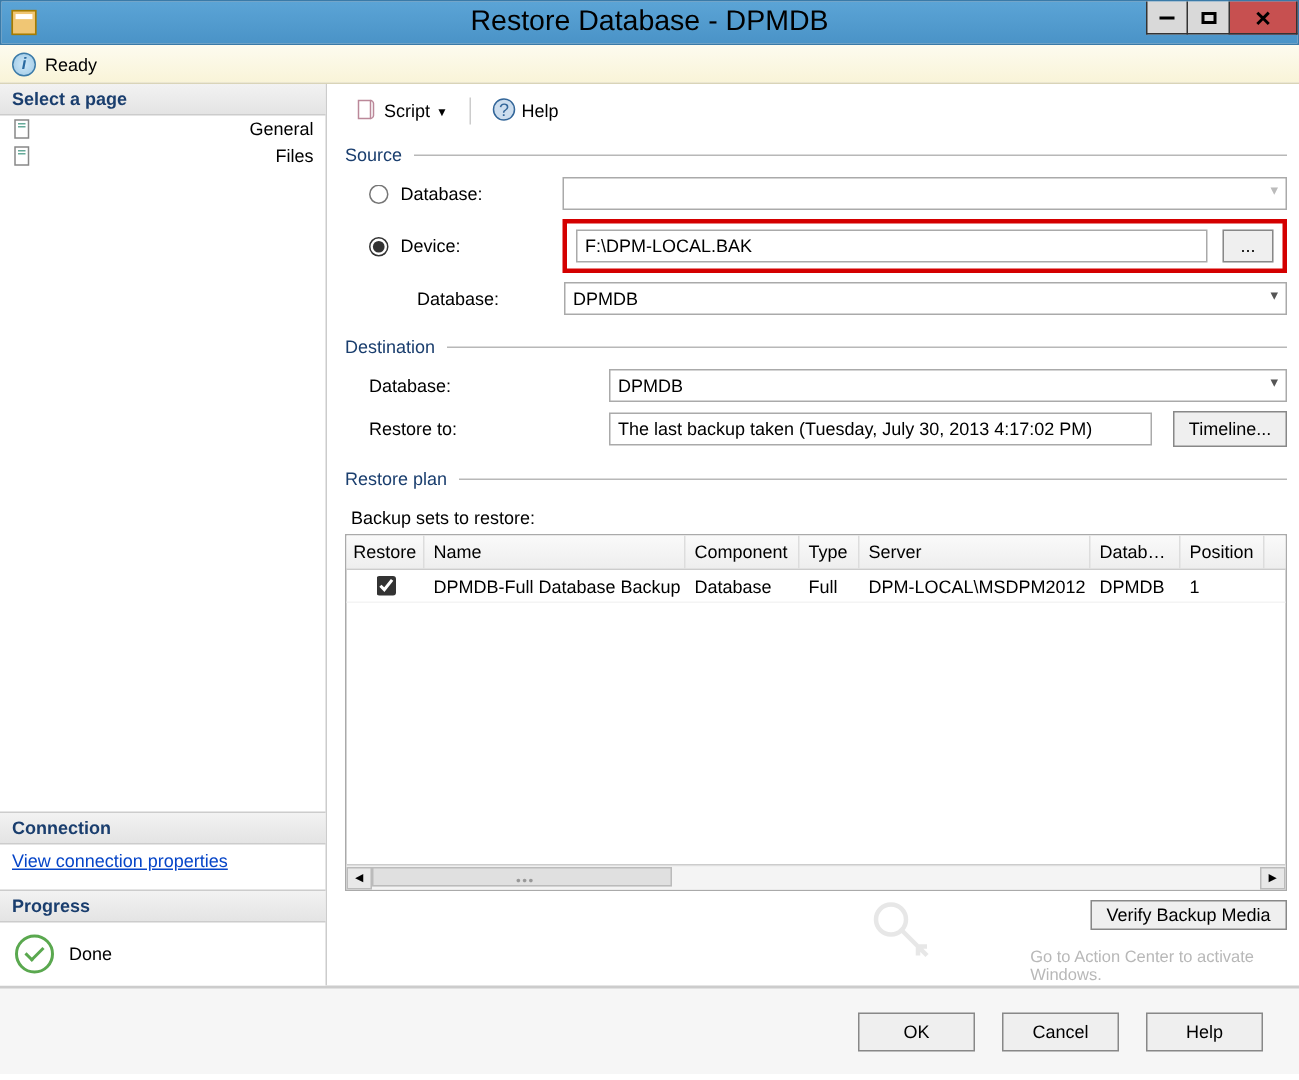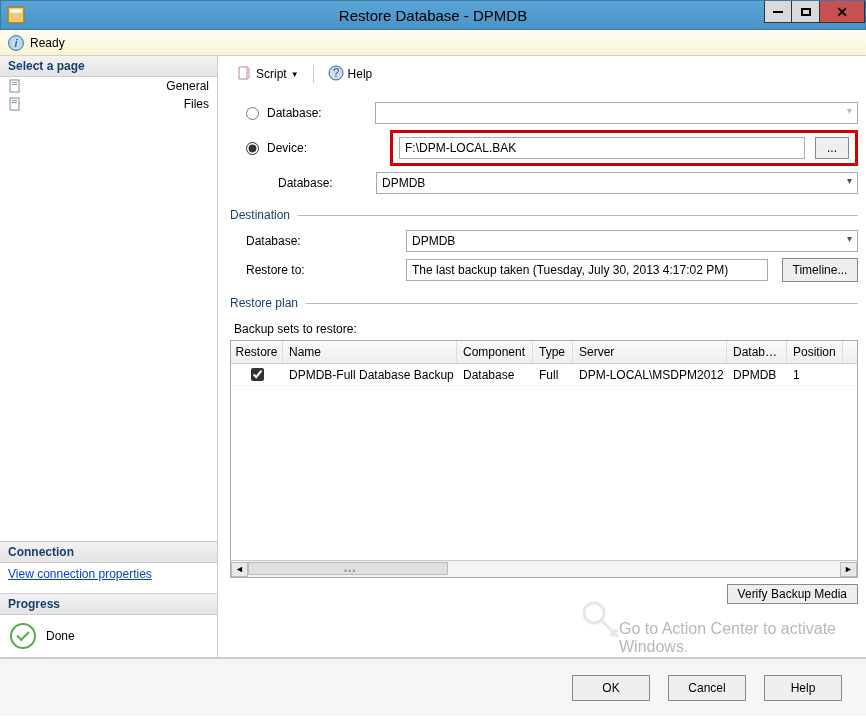--- a/index.html
+++ b/index.html
@@ -1,21 +1,21 @@
 <!DOCTYPE html>
 <html><head>
 <meta charset="utf-8">
 <style>
 * { box-sizing: border-box; margin: 0; padding: 0; font-family: "Segoe UI", Tahoma, sans-serif; font-size: 12px; }
 html, body { width: 866px; height: 720px; overflow: hidden; background: #fff; }
 
 
 .titlebar { height: 30px; background: linear-gradient(#5ba4d6, #4a93c7); display: flex; align-items: center; position: relative; border: 1px solid #3a7aa8; }
 .titlebar .sysicon { width: 18px; height: 18px; margin-left: 6px; display:flex; align-items:center; justify-content:center; }
-.titlebar .title { position:absolute; left:50%; transform:translateX(-50%); color:#000; font-size:15px; }
+.titlebar .title { position:absolute; left:50%; transform:translateX(-50%); color:#000; font-size:19px; }
 .winbtns { position:absolute; right:0; top:0; display:flex; height:22px; }
 .winbtn { width:28px; height:22px; border:1px solid #333; border-top:none; background:#d9d9d9; display:flex; align-items:center; justify-content:center; font-weight:bold; font-size:13px; }
 .winbtn.max { border-left:none; }
 .winbtn.close { background:#c75050; color:#000; border-left:none; width:45px; }
 .winbtn.min span{ border-bottom:2px solid #000; width:10px; height:0; display:block; }
 .winbtn.max span{ border:2px solid #000; width:10px; height:8px; display:block; }
 .winbtn.close span{ font-size:14px; font-weight:bold; }
 
 
 .readybar { height:26px; background:linear-gradient(#fdfbef,#f9f4d8); border-bottom:1px solid #d9d4b8; display:flex; align-items:center; padding-left:8px; gap:6px; }
@@ -55,21 +55,21 @@
 .form-row .lbl{ width:130px; }
 .radio{ width:13px; height:13px; margin-right:8px; accent-color:#333; }
 .radio-lbl{ width:108px; }
 .txt, .sel{ height:22px; border:1px solid #aaa; padding:2px 5px; background:#fff; }
 .txt[readonly]{ background:#fff; }
 .sel{ width:100%; appearance:none; background:#fff; position:relative; }
 .sel-wrap{ flex:1; position:relative; }
 .sel-wrap::after{ content:"▾"; position:absolute; right:6px; top:3px; font-size:10px; color:#555; pointer-events:none; }
 .sel-wrap.disabled .sel{ background:#fff; color:#777; }
 .sel-wrap.disabled::after{ color:#bbb; }
-.device-highlight{ border:3px solid #d40000; padding:4px 6px; display:flex; align-items:center; gap:10px; flex:1;margin-left:15px; }
+.device-highlight{ border:3px solid #d40000; padding:4px 6px; display:flex; align-items:center; gap:10px; flex:1; }
 .device-highlight .txt{ flex:1; }
 .browse-btn{ width:34px; height:22px; border:1px solid #888; background:#efefef; cursor:pointer; }
 .restore-to{ flex:1; }
 .timeline-btn{ width:76px; height:24px; border:1px solid #888; background:#efefef; margin-left:14px; cursor:pointer; }
 
 .subhead{ margin:4px 0 4px 4px; }
 .table-wrap{ border:1px solid #aaa; height:238px; display:flex; flex-direction:column; background:#fff; }
 .thead{ display:flex; background:linear-gradient(#fafafa,#eee); border-bottom:1px solid #ccc; }
 .th{ padding:4px 6px; border-right:1px solid #ddd; overflow:hidden; white-space:nowrap; text-overflow:ellipsis; font-weight:normal; }
 .tbody{ flex:1; }
@@ -87,21 +87,21 @@
 .hscroll .track{ flex:1; height:15px; background:#f4f4f4; position:relative; }
 .hscroll .thumb{ position:absolute; left:0; top:0; height:13px; width:200px; border:1px solid #bbb; background:#e0e0e0; }
 .hscroll .grip{ position:absolute; left:95px; top:3px; color:#999; letter-spacing:1px; font-size:9px; }
 
 .verify-row{ display:flex; justify-content:flex-end; margin-top:6px; }
 .verify-btn{ height:20px; padding:0 10px; border:1px solid #888; background:#efefef; cursor:pointer; }
 
 
 .watermark{ position:absolute; right:30px; bottom:64px; color:#b8b8b8; pointer-events:none; }
 .watermark .big{ font-size:17px; }
-.watermark .small{ font-size:16px; }
+.watermark .small{ font-size:11px; }
 .keyicon{ position:absolute; right:240px; bottom:72px; pointer-events:none; opacity:.35; }
 .keyicon svg{ width:48px; height:48px; }
 
 
 .dlg-buttons{ height:58px; border-top:1px solid #ccc; background:#f6f6f6; display:flex; align-items:center; justify-content:flex-end; gap:18px; padding-right:24px; }
 .dlg-btn{ width:78px; height:26px; border:1px solid #888; background:#efefef; cursor:pointer; }
 
 .checkbox{ width:13px; height:13px; accent-color:#333; }
 </style>
 </head>
@@ -180,20 +180,24 @@
       <div class="tbtn">
         <span class="help-icon"><svg viewBox="0 0 16 16">
               <circle cx="8" cy="8" r="7" fill="#cde" stroke="#369"></circle>
               <text x="8" y="12" text-anchor="middle" font-size="10" fill="#369">?</text>
             </svg></span>
         <span>Help</span>
       </div>
     </div>
 
     <div class="group">
+      <div class="group-label">
+          <span>Source</span>
+          <span class="line"></span>
+        </div>
       <div class="form-row">
         <input type="radio" class="radio" style="">
         <span class="radio-lbl">Database:</span>
         <div class="sel-wrap disabled" style="flex:1"><input class="sel" readonly="" style=""></div>
       </div>
       <div class="form-row">
         <input type="radio" class="radio" checked="" style="">
         <span class="radio-lbl">Device:</span>
         <div class="device-highlight">
           <input class="txt" readonly="" value="F:\DPM-LOCAL.BAK" style="">

